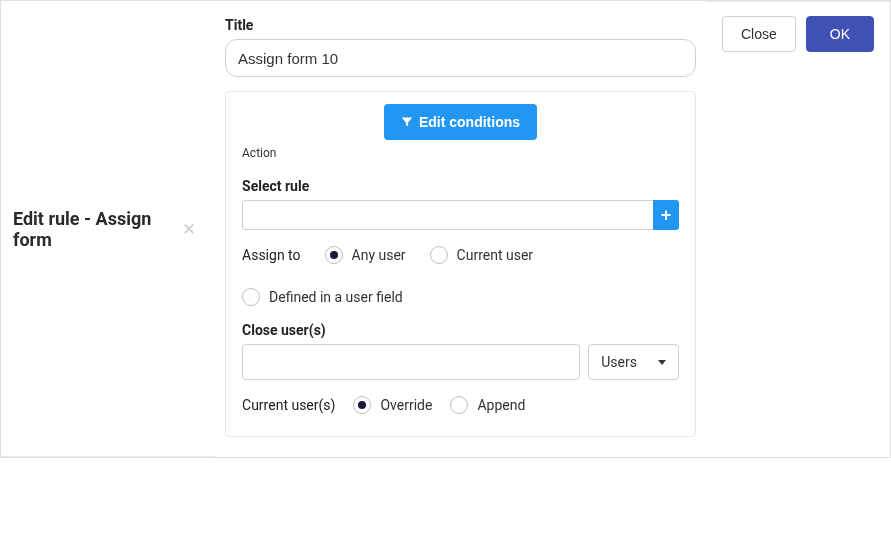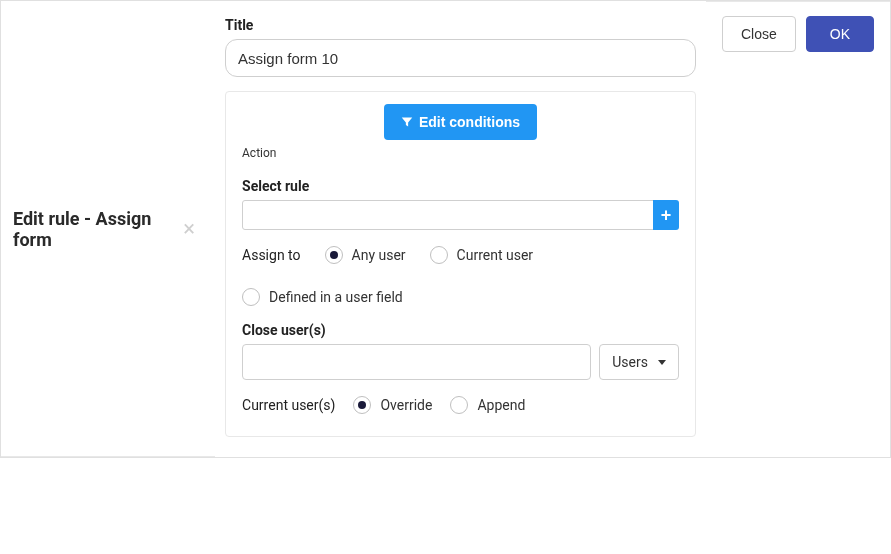--- a/index.html
+++ b/index.html
@@ -175,21 +175,21 @@
       font-size: 14px;
       outline: none;
     }
     .users-dd {
       height: 36px;
       border: 1px solid #cfcfcf;
       border-radius: 4px;
       background: #fff;
       display: flex;
       align-items: center;
-      gap: 10px;
+      gap: 21px;
       padding: 12px 12px;
       cursor: pointer;
       font-size: 14px;
       color: #333;
     }
     .caret-down {
       width: 0;
       height: 0;
       border-left: 4px solid transparent;
       border-right: 4px solid transparent;

